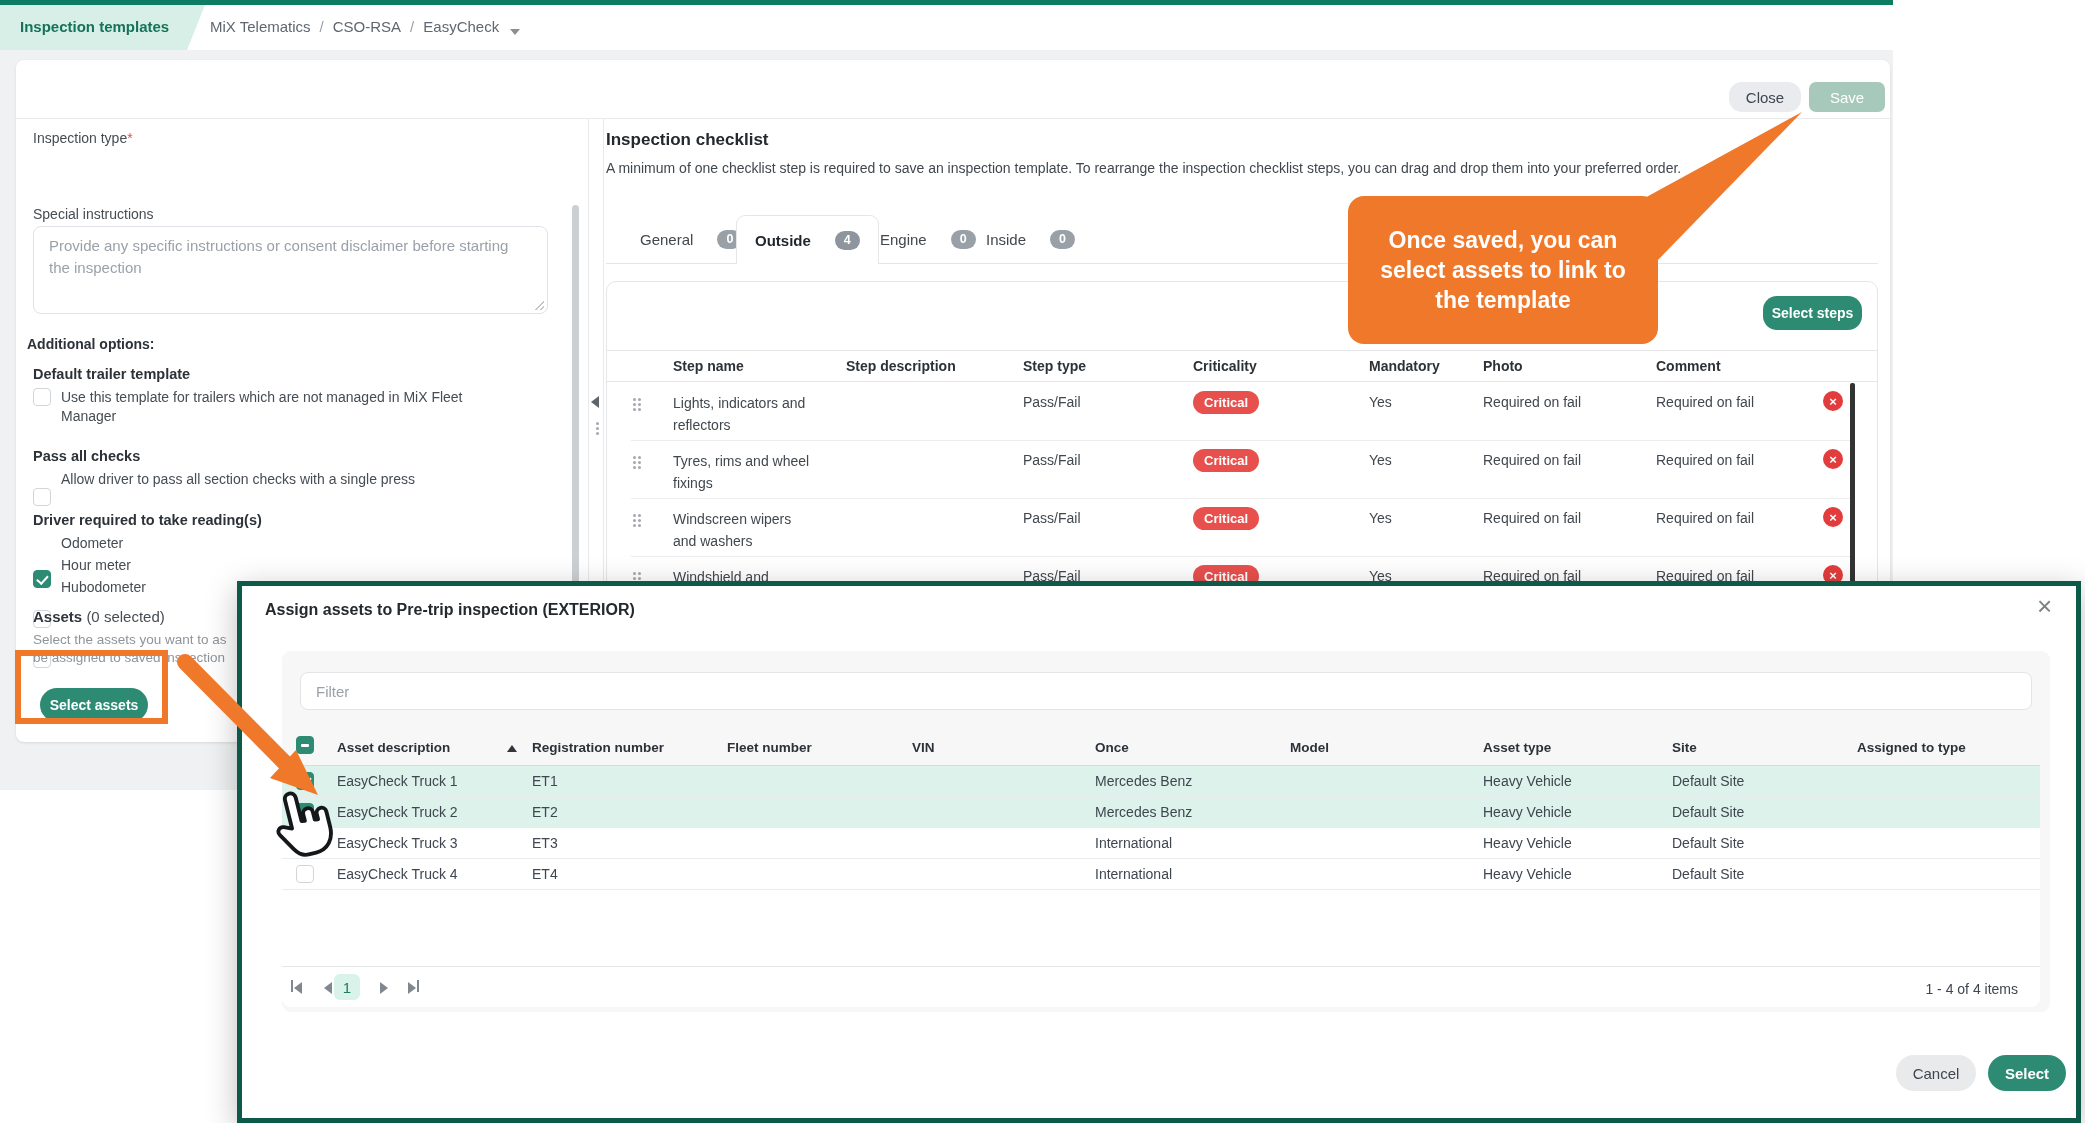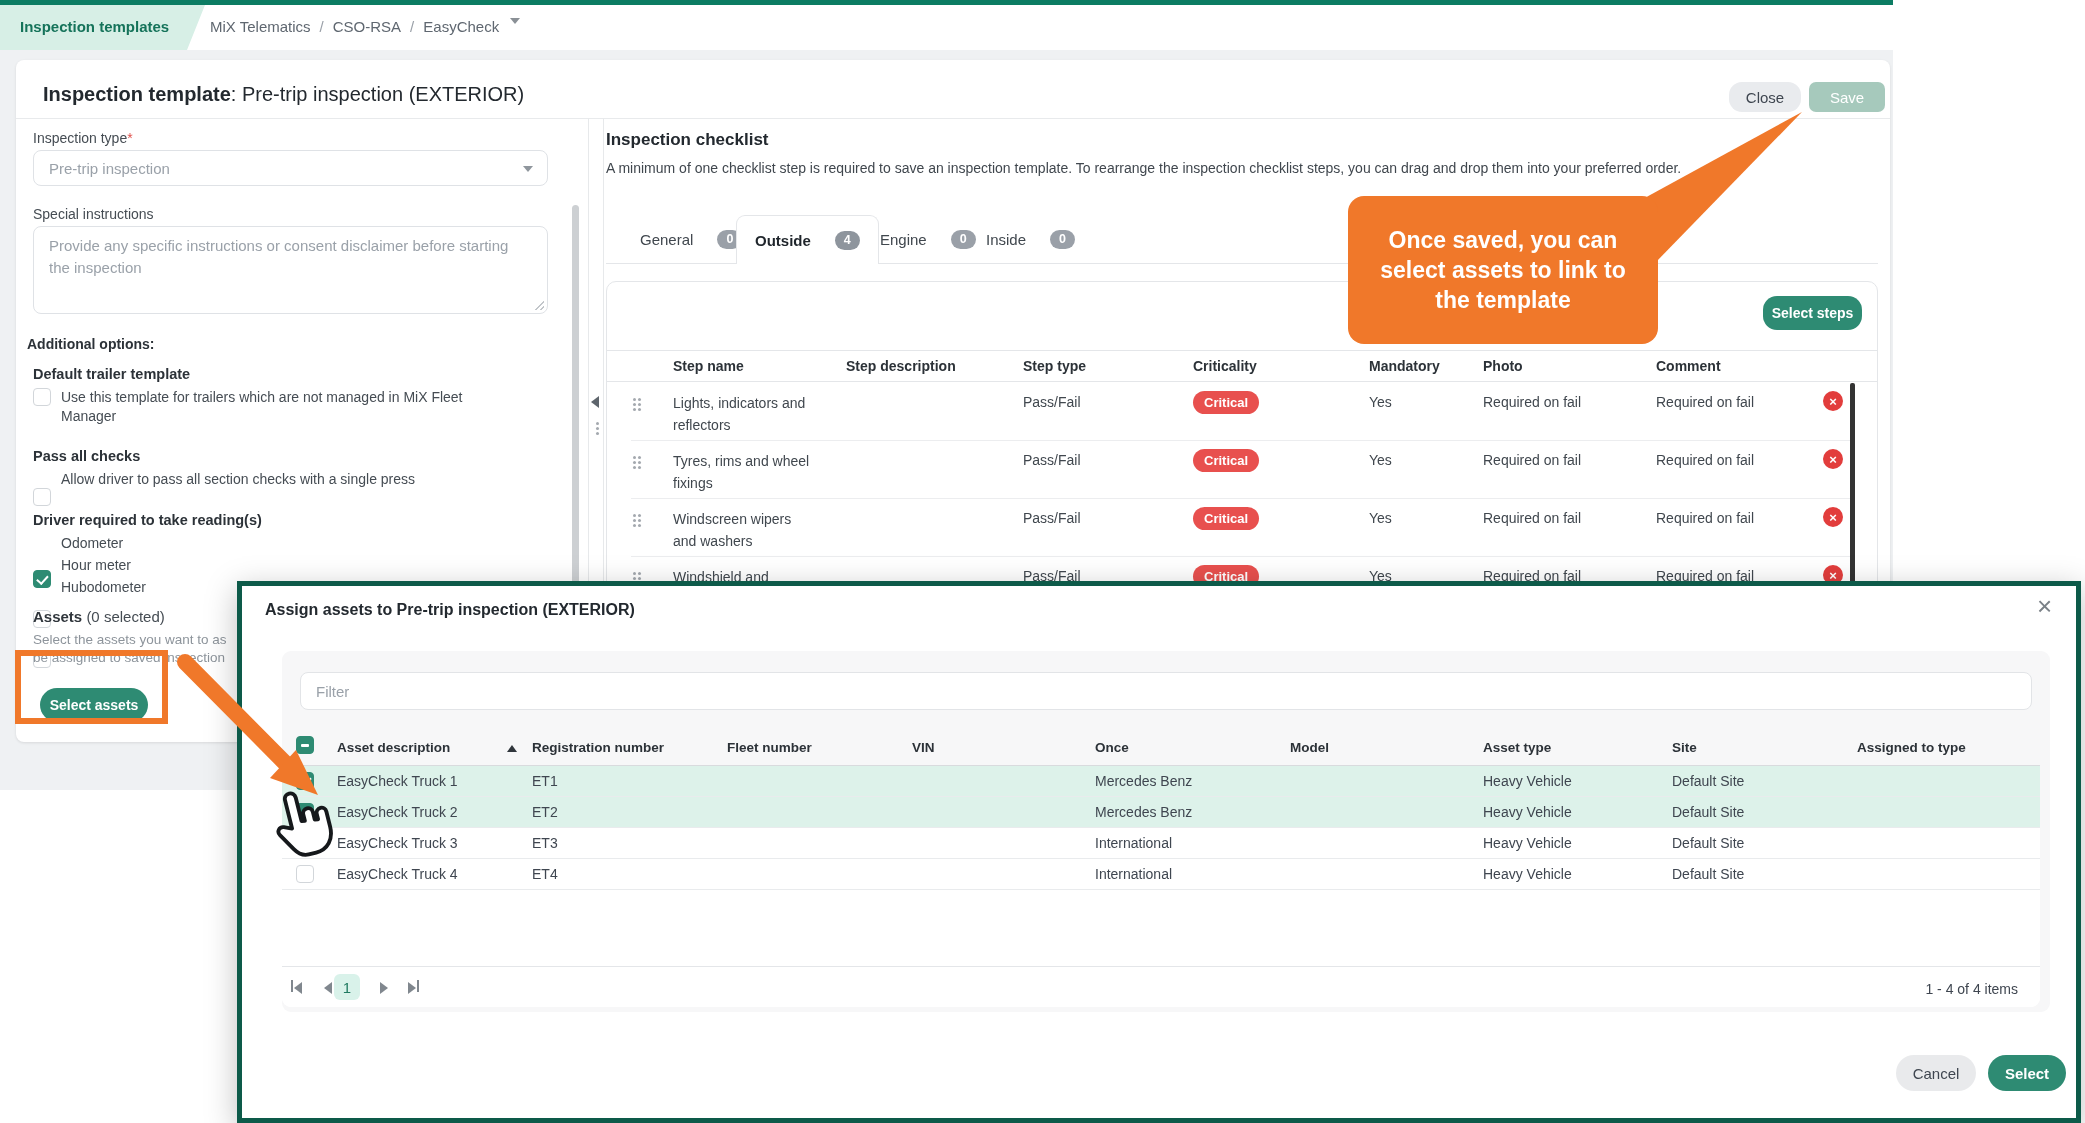--- a/index.html
+++ b/index.html
@@ -6,21 +6,21 @@
   body{font-family:"Liberation Sans","DejaVu Sans",sans-serif;color:#30363c;}
   .canvas{position:relative;width:2085px;height:1123px;overflow:hidden;background:#fff;}
   .abs{position:absolute;}
 
   
   .topstrip{left:0;top:0;width:1893px;height:5px;background:#0c7c63;}
   .topbar{left:0;top:5px;width:1893px;height:45px;background:#fff;}
   .tab-wedge{left:0;top:0;width:212px;height:45px;background:#d7efe6;
     clip-path:polygon(0 0,205px 0,187px 100%,0 100%);}
   .tab-wedge-label{left:20px;top:13px;font-size:15px;font-weight:bold;color:#15735a;}
-  .breadcrumb{left:210px;top:13px;font-size:15px;color:#5f6770;display:flex;gap:9px;align-items:flex-start;}
+  .breadcrumb{left:210px;top:13px;font-size:15px;color:#5f6770;display:flex;gap:9px;align-items:flex-end;}
   .bc-sep{color:#9aa0a8;}
   .caret-down{width:0;height:0;border-left:5px solid transparent;border-right:5px solid transparent;border-top:6px solid #8a9096;margin-left:2px;}
 
   .pagebg{left:0;top:50px;width:1893px;height:740px;background:#eff1f3;}
 
   
   .card{left:16px;top:60px;width:1874px;height:682px;background:#fff;border-radius:8px;box-shadow:0 1px 3px rgba(0,0,0,.10);}
   .card-title{left:27px;top:23px;font-size:20px;color:#23292f;}
   .card-title b{font-weight:bold;}
   .btn{display:flex;align-items:center;justify-content:center;font-size:15px;cursor:pointer;box-sizing:border-box;}
@@ -126,33 +126,26 @@
       <span>CSO-RSA</span>
       <span class="bc-sep">/</span>
       <span>EasyCheck</span>
       <span class="caret-down"></span>
     </div>
   </div>
 
   <div class="abs pagebg"></div>
 
   <div class="abs card">
-    <div class="abs card-title">
-      <b>Inspection template</b><span>: Pre-trip inspection (EXTERIOR)</span>
-    </div>
     <div class="abs btn btn-close">Close</div>
     <div class="abs btn btn-save">Save</div>
     <div class="abs hdr-divider"></div>
 
     <div class="abs lbl" style="left:17px;top:70px;">
       <span>Inspection type</span><span class="red">*</span>
-    </div>
-    <div class="abs field" style="left:17px;top:90px;width:515px;height:36px;">
-      <span class="abs ph" style="left:15px;top:9px;">Pre-trip inspection</span>
-      <span class="abs sel-caret" style="right:14px;top:15px;"></span>
     </div>
 
     <div class="abs lbl" style="left:17px;top:146px;">Special instructions</div>
     <div class="abs field" style="left:17px;top:166px;width:515px;height:88px;">
       <span class="abs ph" style="left:15px;top:10px;">Provide any specific instructions or consent disclaimer before starting</span>
       <span class="abs ph" style="left:15px;top:32px;">the inspection</span>
       <span class="abs rsz"></span>
     </div>
 
     <div class="abs blbl" style="left:11px;top:276px;font-size:14px;">Additional options:</div>

